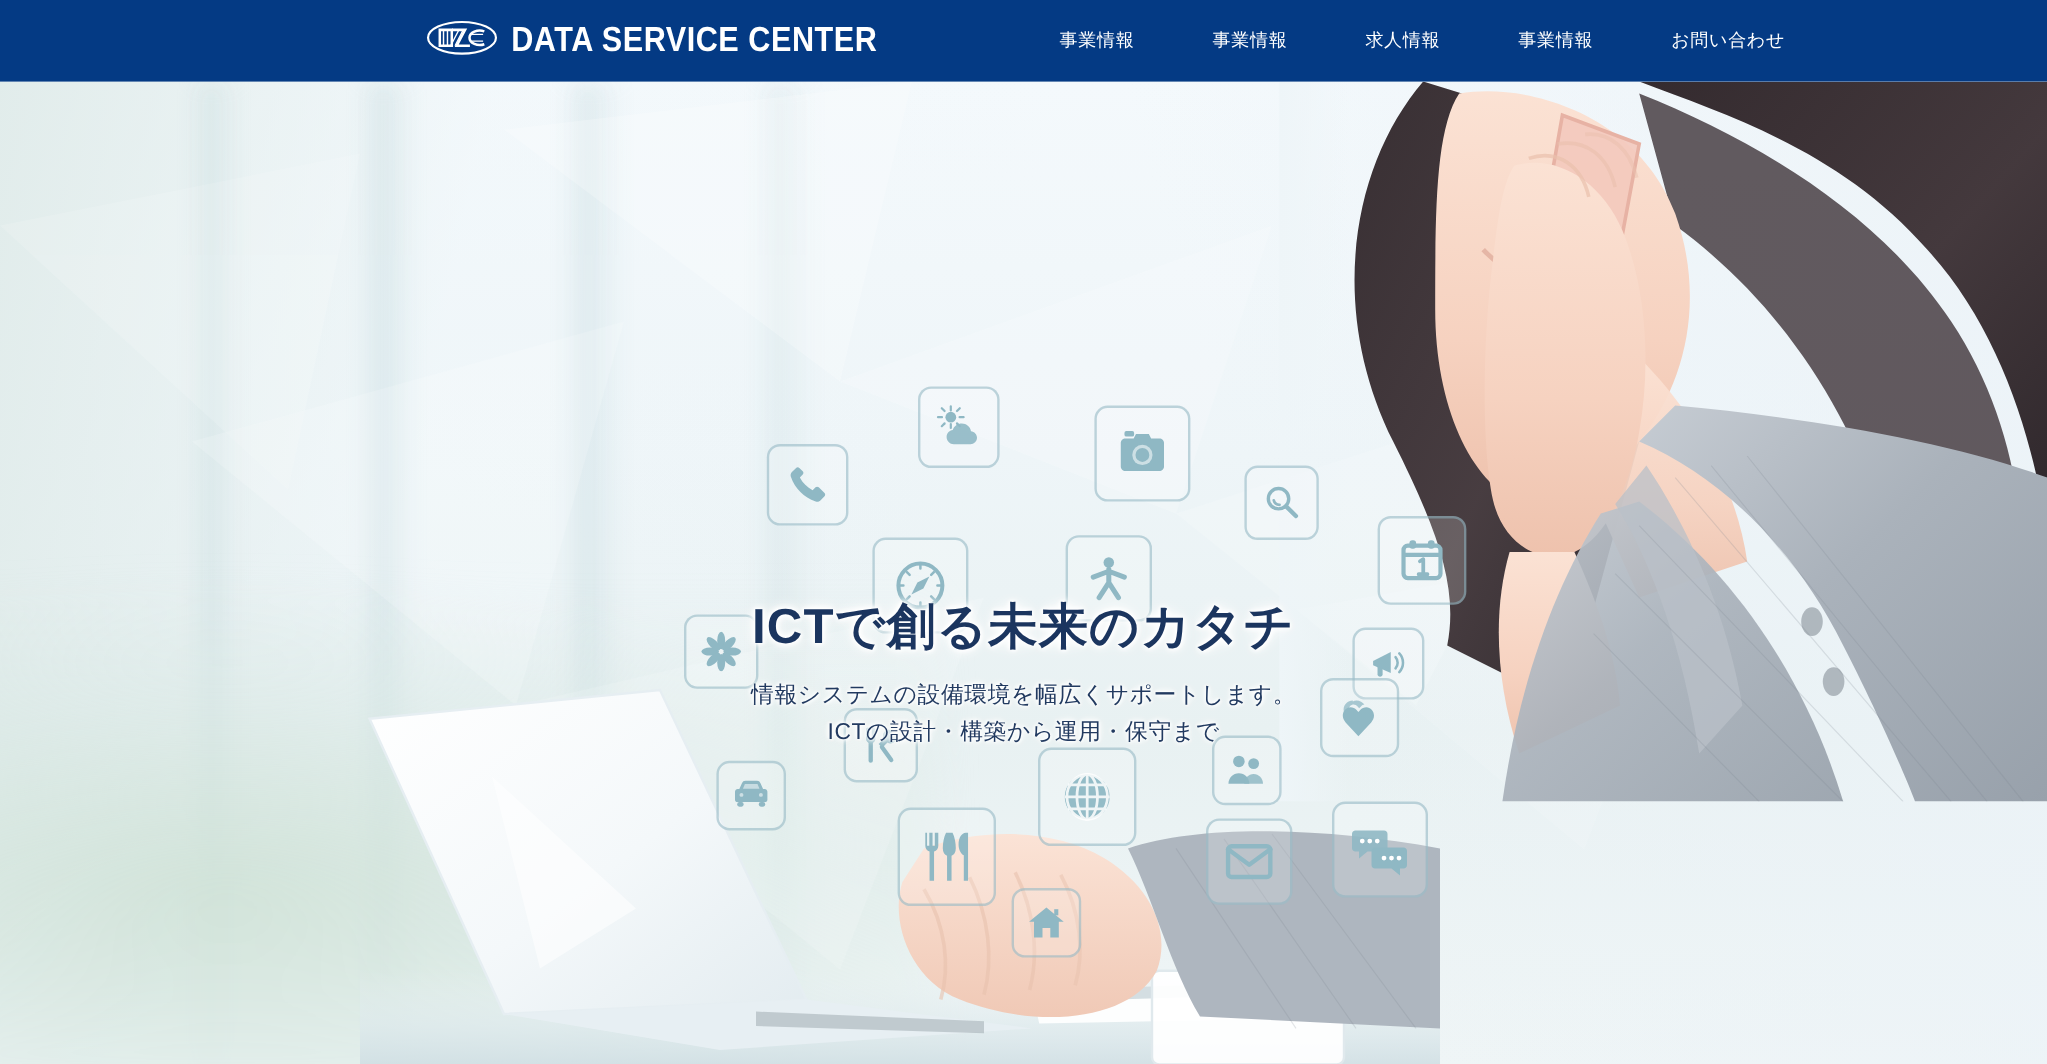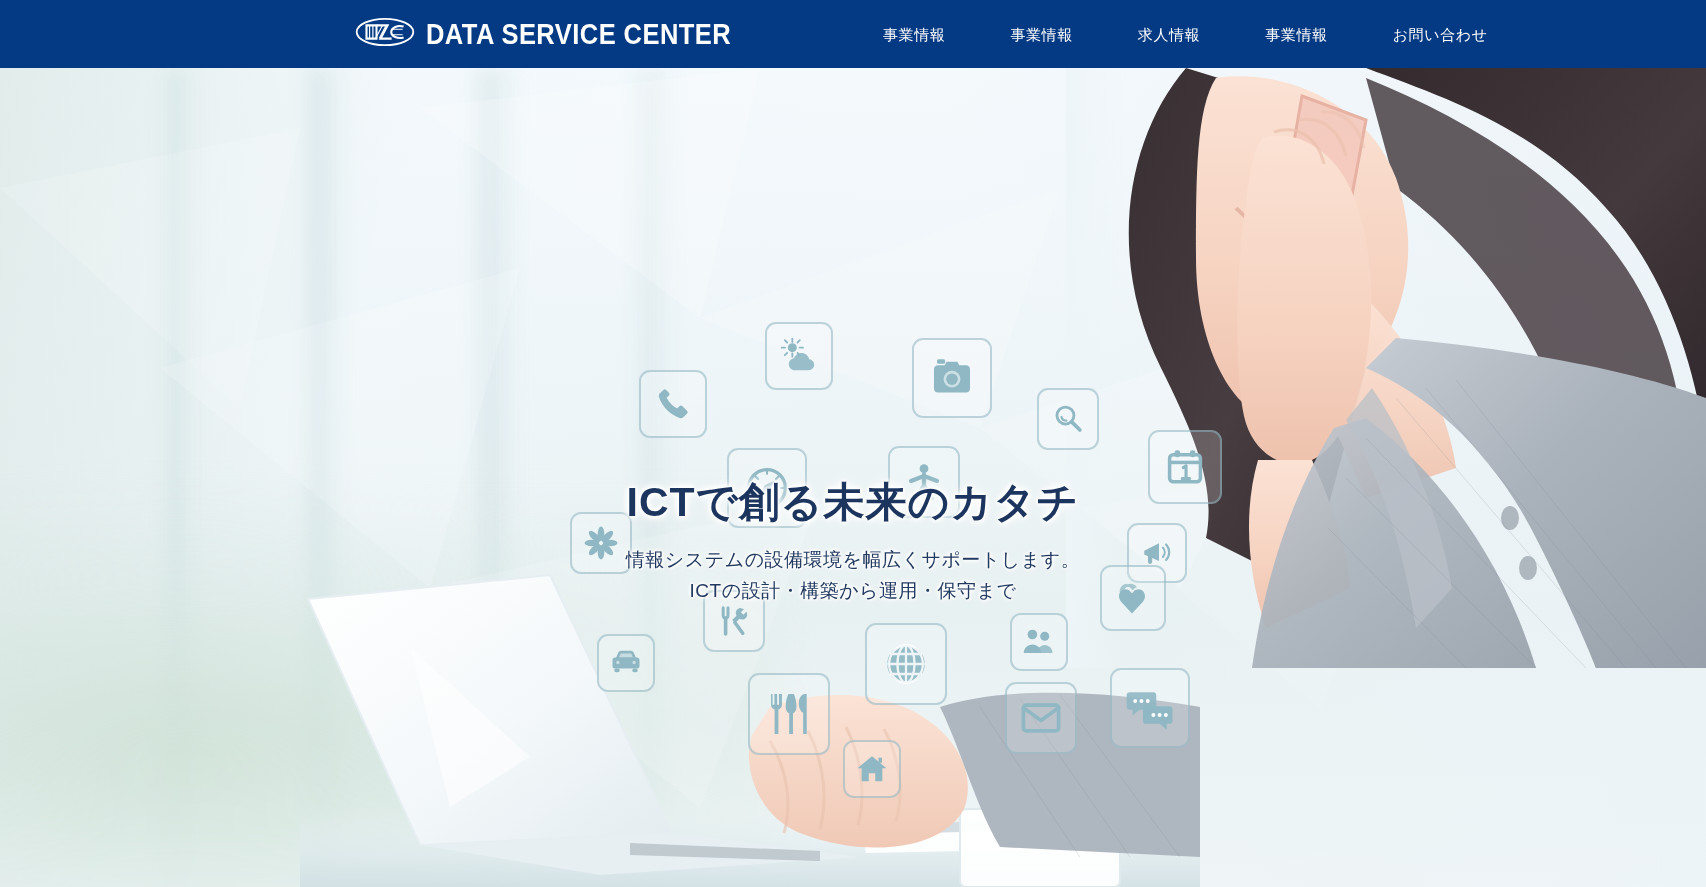--- a/index.html
+++ b/index.html
@@ -155,21 +155,21 @@
     display: flex;
     align-items: center;
     justify-content: center;
     color: #8fb8c4;
   }
   .icon-tile svg { display: block; }
 
   
   .hero-copy {
     position: absolute;
-    left: 0; top: 410px;
+    left: 0; top: 430px;
     width: 1706px;
     text-align: center;
     z-index: 20;
   }
 
   .hero-title {
     font-size: 41px;
     font-weight: 700;
     color: #1b355f;
     letter-spacing: 1px;

